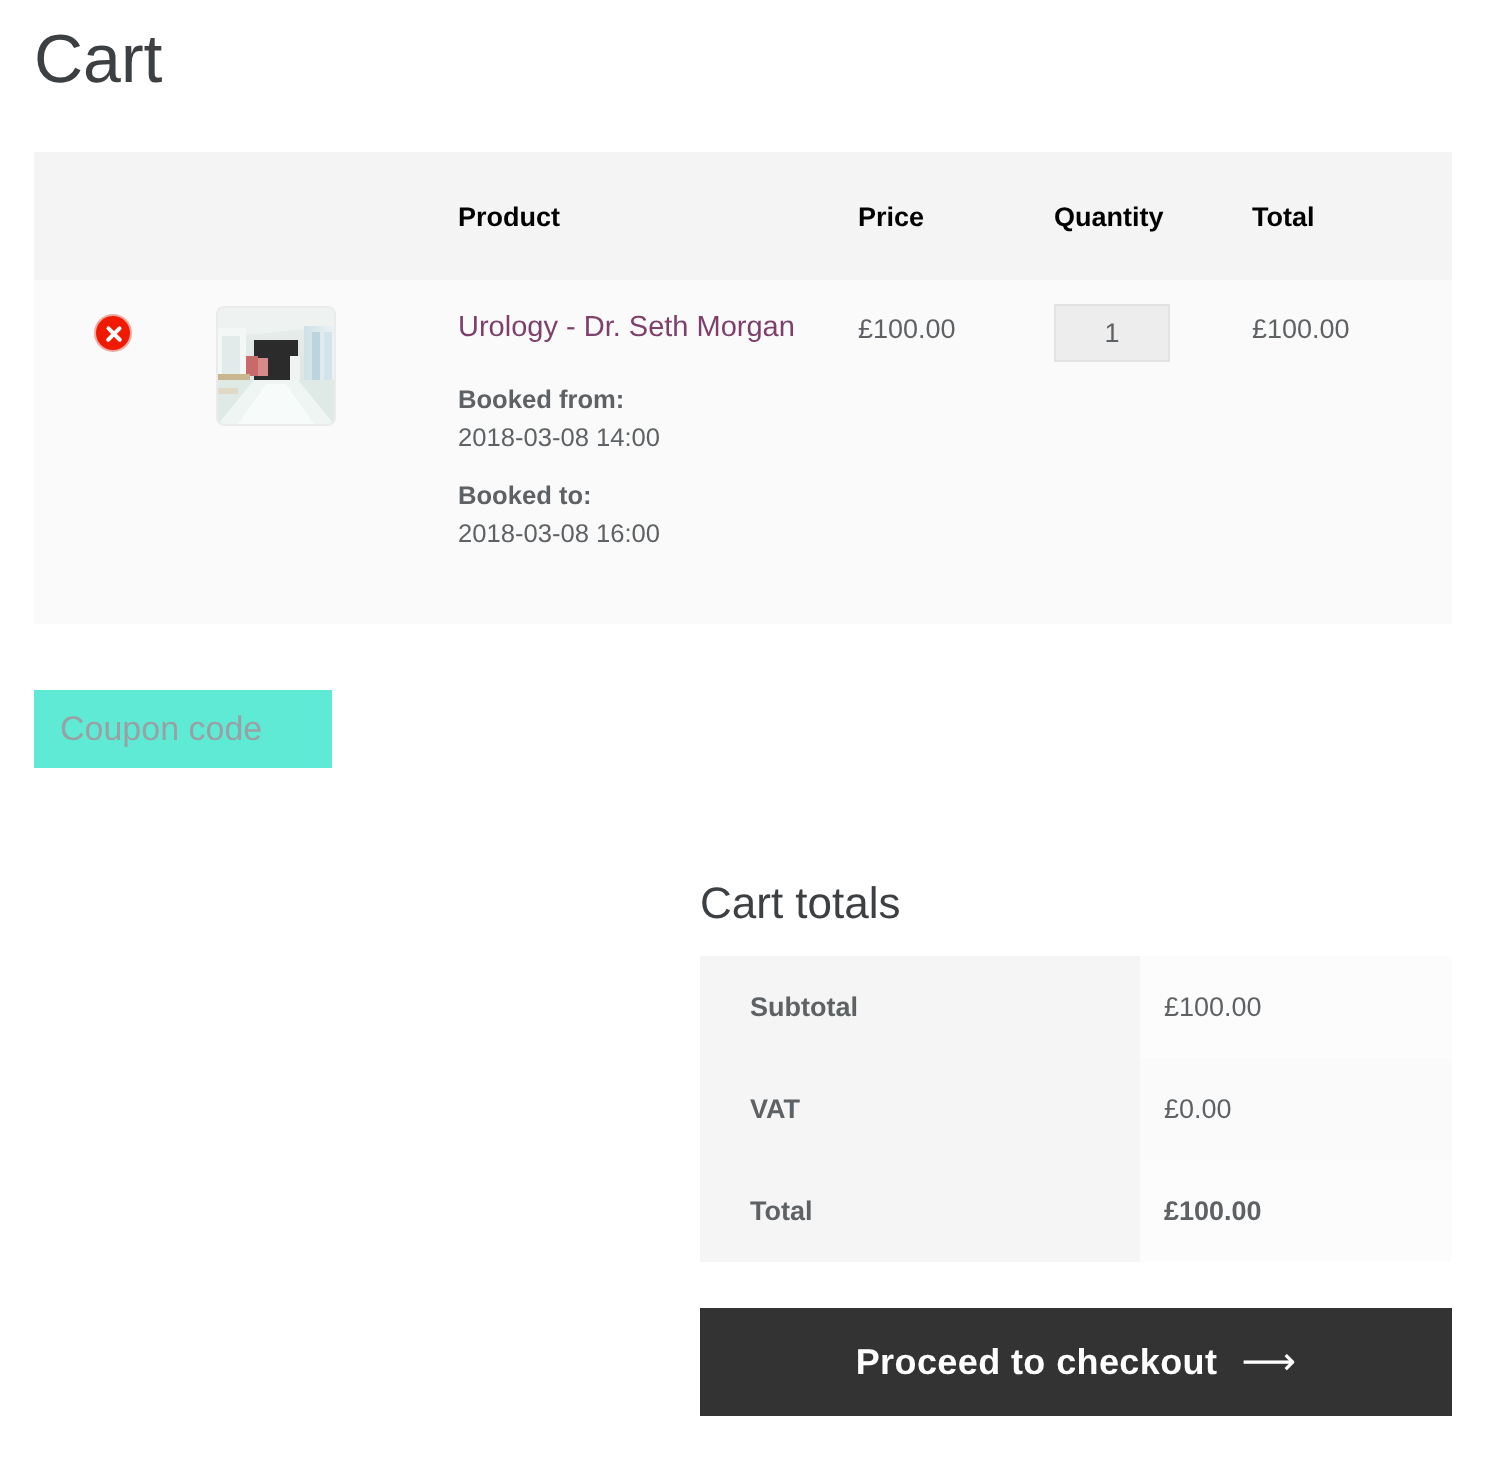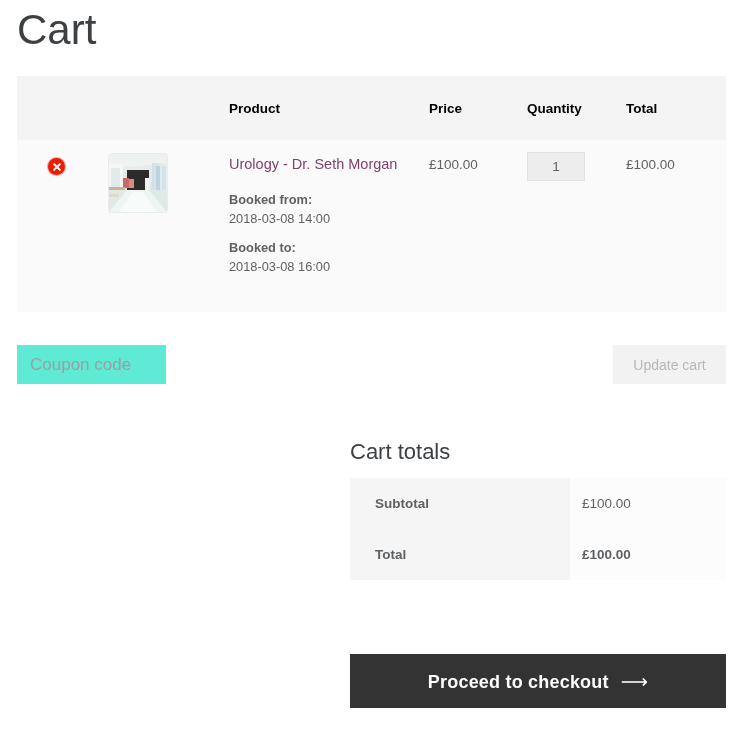--- a/index.html
+++ b/index.html
@@ -17,21 +17,21 @@
     overflow: hidden;
   }
 
   .page { position: relative; width: 743px; height: 731px; }
 
   
   .page-title {
     position: absolute;
     left: 17px;
     top: 8px;
-    font-size: 42px;
+    font-size: 34px;
     font-weight: 300;
     color: #3c4043;
     letter-spacing: 0px;
     line-height: 44px;
   }
 
   
   .cart-table {
     position: absolute;
     left: 17px;
@@ -321,31 +321,34 @@
         <td class="td-qty">
           <input class="qty-input" type="text" value="1" style="">
         </td>
         <td class="td-total">£100.00</td>
       </tr>
     </tbody>
   </table>
 
   <div class="coupon-row">
     <input class="coupon-input" type="text" placeholder="Coupon code" style="">
-    <button class="update-cart-btn">Update cart</button>
   </div>
 
   <div class="totals-heading">Cart totals</div>
 
   <table class="totals-table">
     <tbody>
       <tr class="row-subtotal">
         <th>Subtotal</th>
         <td>£100.00</td>
       </tr>
+      <tr class="row-vat">
+        <th>VAT</th>
+        <td>£0.00</td>
+      </tr>
       <tr class="row-total">
         <th>Total</th>
         <td>£100.00</td>
       </tr>
     </tbody>
   </table>
 
   <button class="checkout-btn">
     <span>Proceed to checkout</span><span class="arrow">⟶</span>
   </button>

